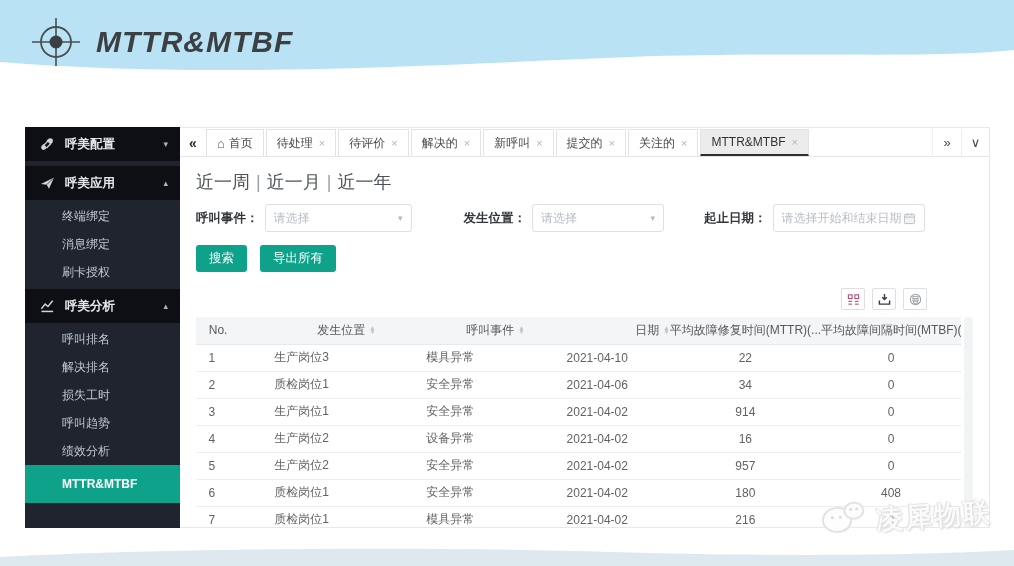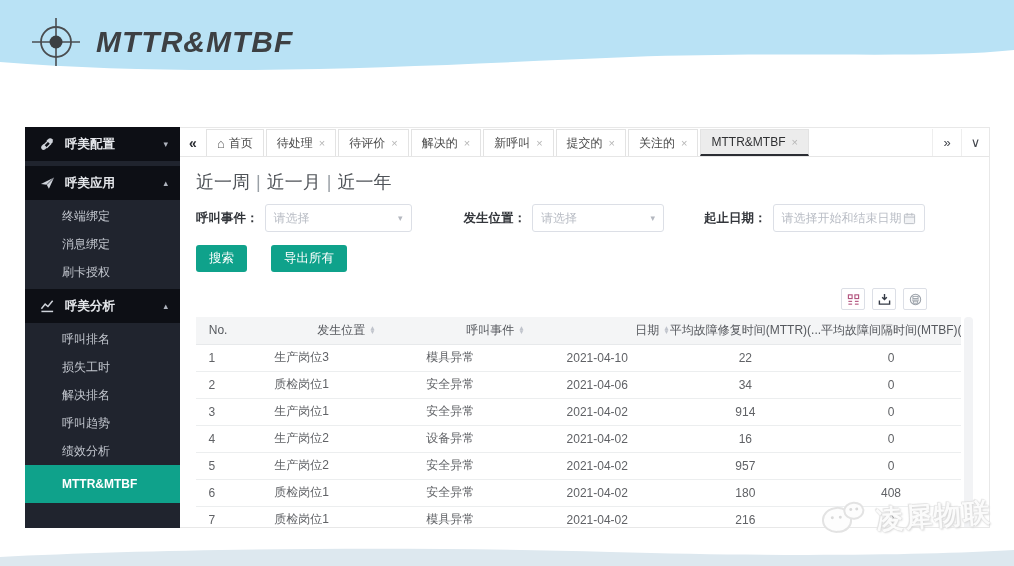--- a/index.html
+++ b/index.html
@@ -50,21 +50,21 @@
 
   .filter-row { display:flex; align-items:center; margin-bottom:13px; }
   .f-label { font-size:12.5px; font-weight:700; color:#33363b; margin-right:6px; white-space:nowrap; }
   .f-box { height:28px; border:1px solid #dcdfe6; border-radius:3px; background:#fff; display:flex; align-items:center; padding:0 8px; font-size:12px; color:#b8bcc4; cursor:pointer; }
   .f-box .caret { margin-left:auto; color:#b4b8c0; font-size:9px; }
   .f-sel-1 { width:147px; margin-right:52px; }
   .f-sel-2 { width:132px; margin-right:40px; }
   .f-date { width:152px; }
   .f-date .cal { margin-left:auto; display:flex; }
 
-  .btn-row { display:flex; gap:24px; margin-bottom:16px; }
+  .btn-row { display:flex; gap:13px; margin-bottom:16px; }
   .btn { height:27px; padding:0 13px; background:#0fa28b; color:#fff; font-size:12.5px; border:none; border-radius:3px; cursor:pointer; display:flex; align-items:center; }
 
   .tools-row { display:flex; justify-content:flex-end; gap:7px; margin-bottom:7px; padding-right:46px; }
   .tool-btn { width:24px; height:22px; border:1px solid #dcdfe6; border-radius:2px; background:#fff; display:flex; align-items:center; justify-content:center; cursor:pointer; }
 
   
   .table-zone { position:relative; padding-right:12px; }
   .vtrack { position:absolute; right:0; top:0; width:9px; height:224px; background:#f2f3f5; border-radius:4px; cursor:pointer; }
   table { width:100%; border-collapse:collapse; table-layout:fixed; }
   thead th { background:#f4f5f6; height:27px; font-size:12px; font-weight:400; color:#56595e; text-align:right; border-bottom:1px solid #e7e9eb; white-space:nowrap; overflow:hidden; }
@@ -135,22 +135,22 @@
           <span class="sb-ic">
             <svg width="15" height="14" viewBox="0 0 16 14">
               <polyline points="1.5,10 5.5,5 8.5,7.5 13.5,1.5" fill="none" stroke="#cfd3da" stroke-width="1.6"></polyline>
               <line x1="1.5" y1="12.8" x2="14" y2="12.8" stroke="#cfd3da" stroke-width="1.6"></line>
             </svg>
           </span>
           <span class="sb-lab">呼美分析</span>
           <span class="sb-arrow">▴</span>
         </div>
         <div class="sb-item">呼叫排名</div>
+        <div class="sb-item">解决排名</div>
         <div class="sb-item">损失工时</div>
-        <div class="sb-item">解决排名</div>
         <div class="sb-item">呼叫趋势</div>
         <div class="sb-item">绩效分析</div>
         <div class="sb-item active">MTTR&amp;MTBF</div>
       </div>
 
     <div class="content">
 
       <div class="tabbar">
         <div class="tab-collapse">«</div>
         <div class="tabs-scroll" id="tabs">

